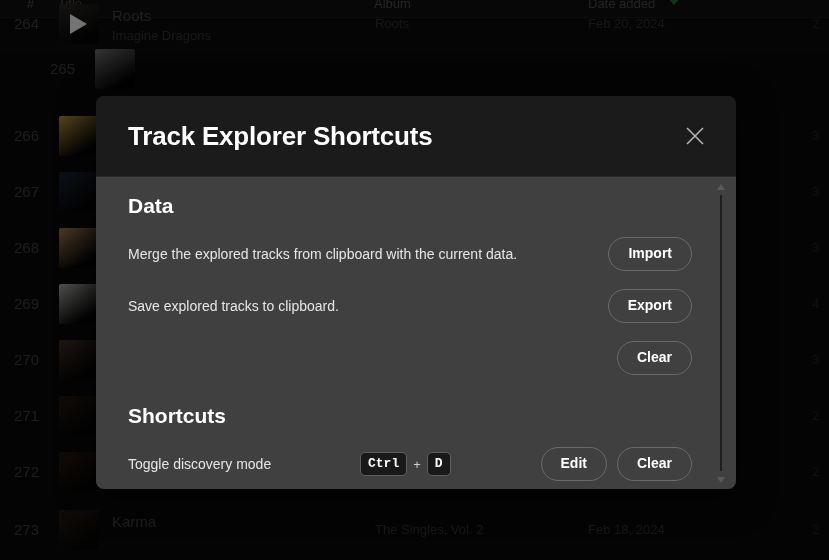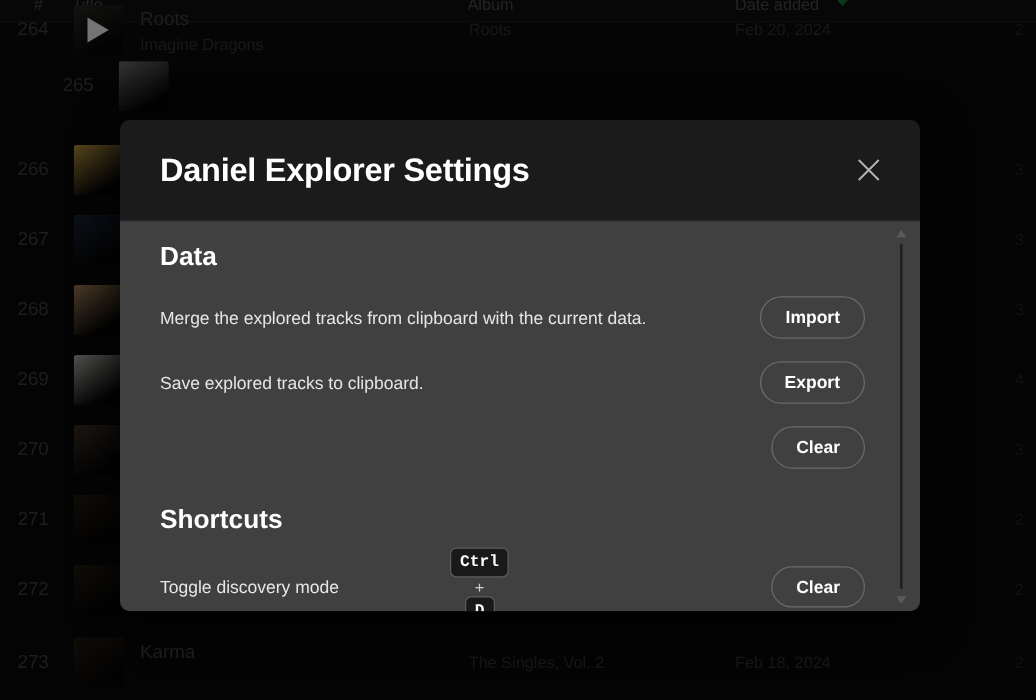--- a/index.html
+++ b/index.html
@@ -237,21 +237,20 @@
   }
   .shortcut-name {
     font-size: 14px;
     color: #e6e6e6;
     white-space: nowrap;
     width: 232px;
   }
   .combo {
     display: flex;
     align-items: center;
-    flex-direction: column;
   }
   .keycap {
     font-family: "Liberation Mono", monospace;
     font-size: 13px;
     font-weight: bold;
     color: #ffffff;
     border: 1px solid #5d5d5d;
     border-radius: 5px;
     padding: 4px 7px 3px 7px;
     background: #191919;
@@ -389,21 +388,21 @@
           <div class="tr-extra">2</div>
         </div>
       </div>
   </div>
 
   <div class="modal-scrim"></div>
 
   <div class="modal">
 
     <div class="modal-head">
-      <div class="modal-title">Daniel Explorer Settings</div>
+      <div class="modal-title">Track Explorer Shortcuts</div>
       <div class="close-btn">
         <svg width="30" height="30" viewBox="0 0 30 30" aria-hidden="true">
           <path d="M7 7 L23 23 M23 7 L7 23" stroke="#b3b3b3" stroke-width="1.6" fill="none"></path>
         </svg>
       </div>
     </div>
 
     <div class="modal-body">
 
       <div class="section-title">Data</div>
@@ -428,20 +427,21 @@
       <div class="section-title shortcuts-title">Shortcuts</div>
 
       <div class="shortcut-row">
         <div class="shortcut-name">Toggle discovery mode</div>
         <div class="combo">
           <span class="keycap">Ctrl</span>
           <span class="combo-plus">+</span>
           <span class="keycap">D</span>
         </div>
         <div class="spacer"></div>
+        <button class="pill-btn">Edit</button>
         <button class="pill-btn">Clear</button>
       </div>
 
       <div class="m-scroll">
         <div class="sb-arrow sb-up"></div>
         <div class="sb-track"></div>
         <div class="sb-arrow sb-down"></div>
       </div>
 
     </div>

